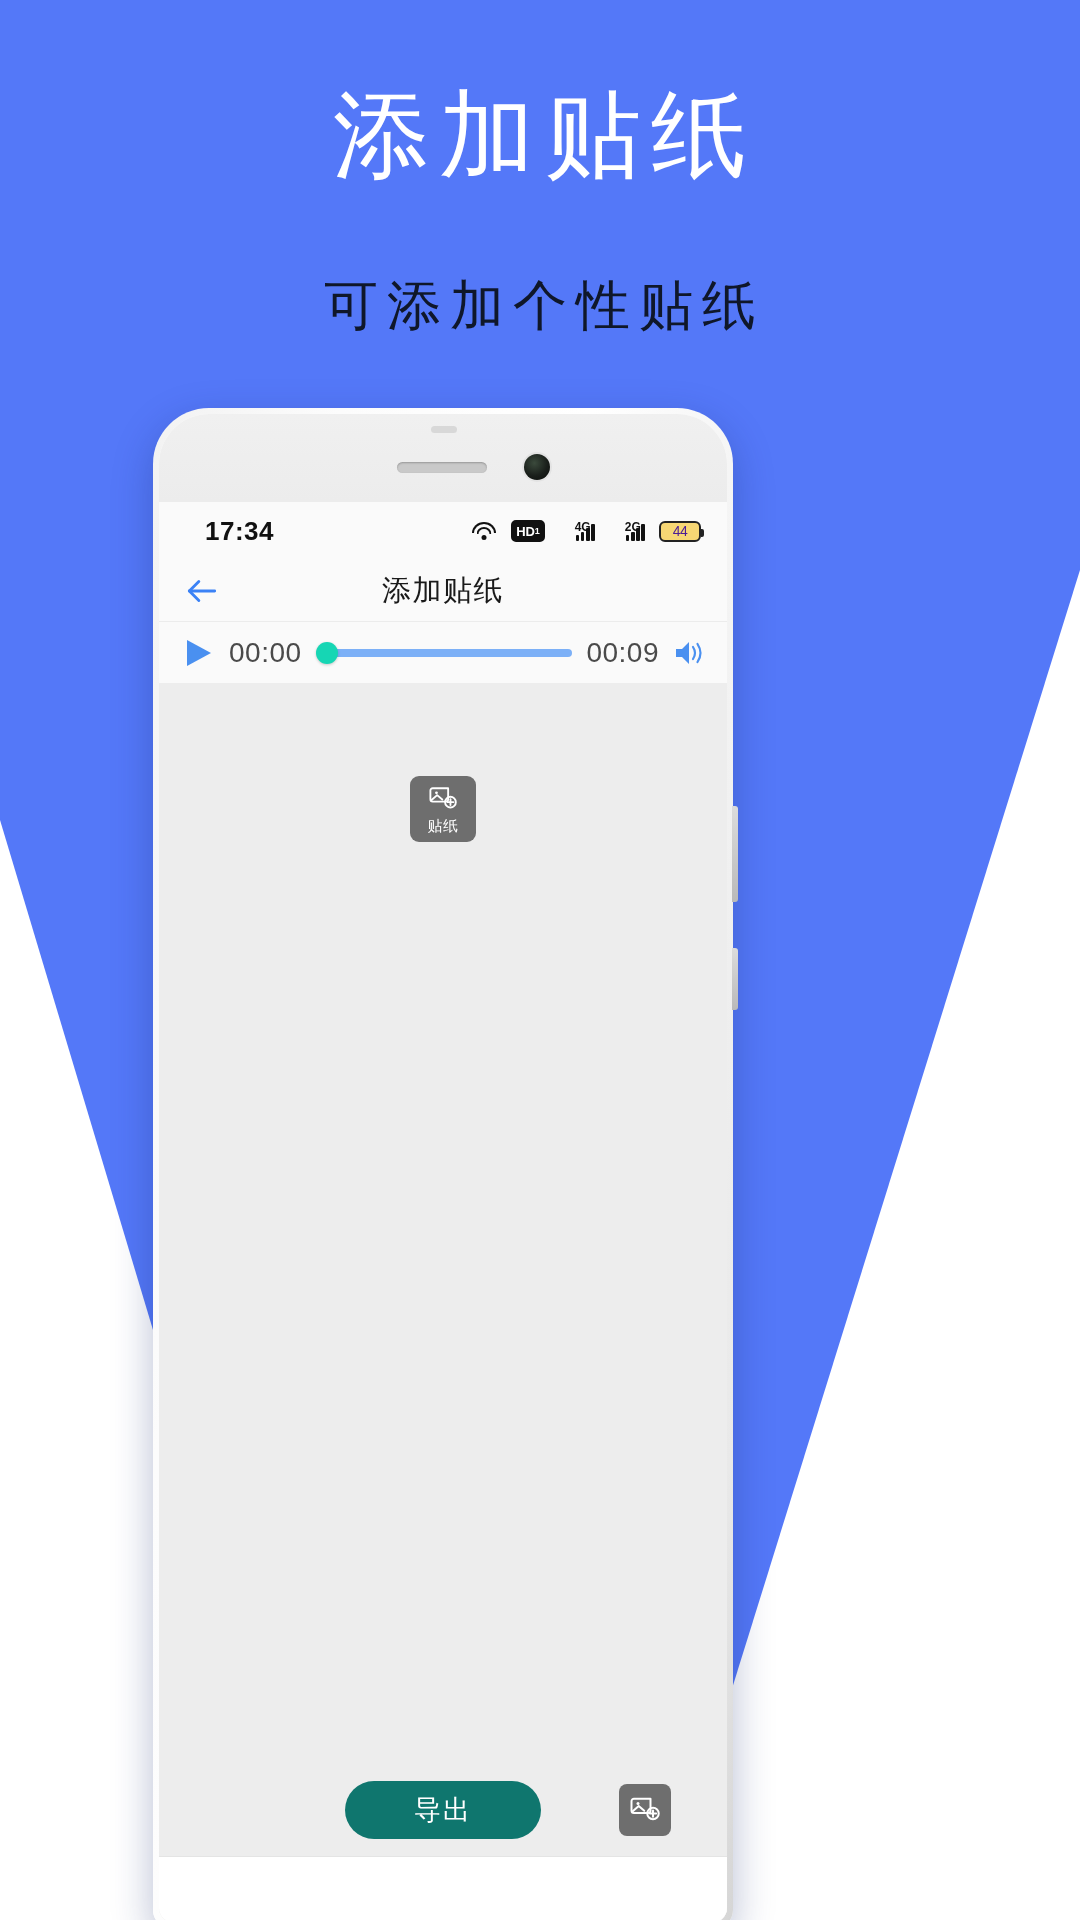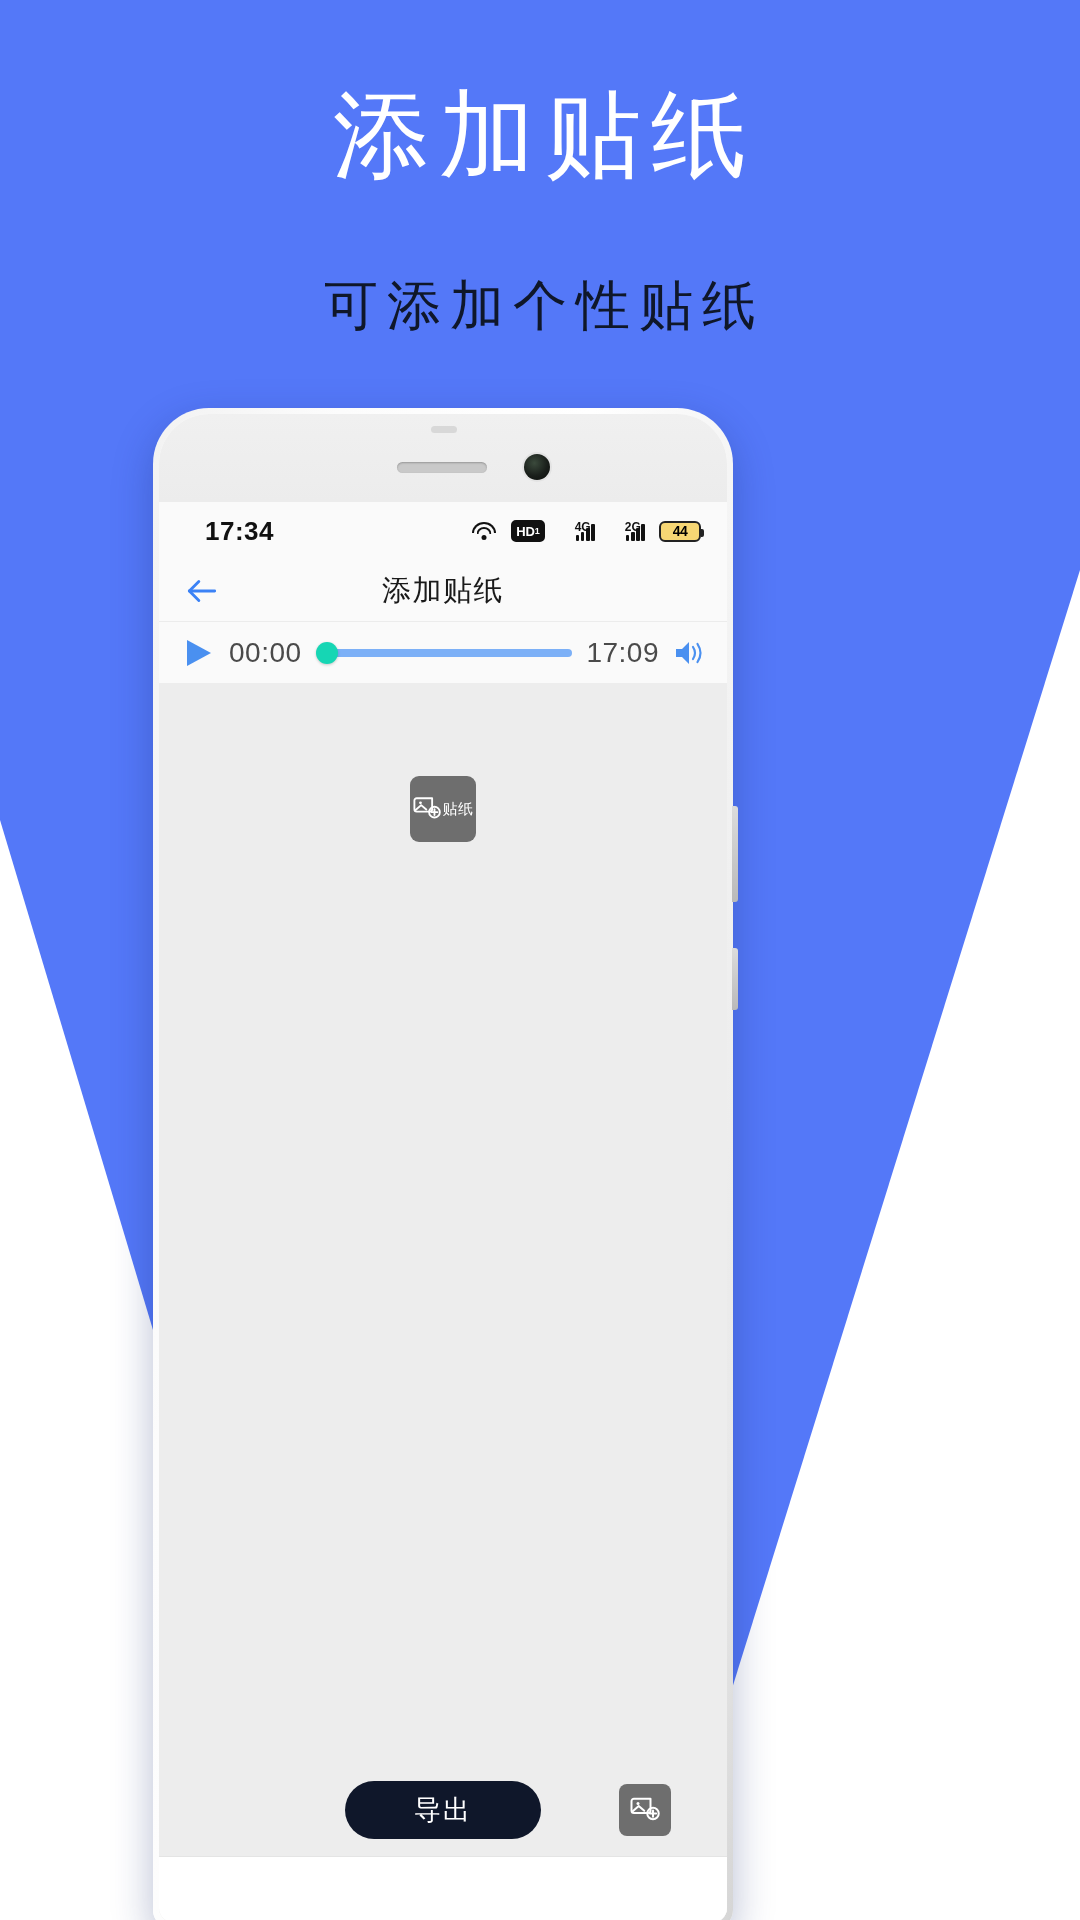--- a/index.html
+++ b/index.html
@@ -150,21 +150,21 @@
 
   .ico-batt {
     width:42px; height:21px; border:2.4px solid #222; border-radius:6px;
     position:relative; display:flex; align-items:center; justify-content:center;
     background:#f7d774;
   }
   .ico-batt::after {
     content:""; position:absolute; right:-5px; top:6px;
     width:3px; height:8px; background:#222; border-radius:0 2px 2px 0;
   }
-  .ico-batt span { font-size:14px; font-weight:700; color:#000000; letter-spacing:-.5px; }
+  .ico-batt span { font-size:14px; font-weight:400; color:#4c1d95; letter-spacing:-.5px; }
 
   
   #appbar {
     height:62px; flex:0 0 62px;
     background:#fafafa;
     display:flex; align-items:center;
     position:relative;
     border-bottom:1px solid #ececec;
   }
   #back-arrow {
@@ -208,35 +208,35 @@
   #vol-btn { width:34px; height:30px; flex:0 0 34px; }
 
   
   #editor {
     flex:1; background:#ededed; position:relative;
   }
   #sticker-tool {
     position:absolute; left:50%; transform:translateX(-50%); top:92px;
     width:66px; height:66px; border-radius:9px;
     background:#6e6e6e;
-    display:flex; align-items:center; justify-content:center;
+    display:flex; flex-direction:column; align-items:center; justify-content:center;
     gap:2px;
     text-align:center;
   }
   #sticker-tool .lbl { font-size:15px; color:#fff; letter-spacing:.5px; }
 
   #bottom-bar {
     position:absolute; left:0; right:0; bottom:66px;
     height:92px;
     display:flex; align-items:center;
   }
   #export-btn {
     position:absolute; left:50%; transform:translateX(-50%);
     width:196px; height:58px; border-radius:29px;
-    background:#0f172a;
+    background:#0f766e;
     display:flex; align-items:center; justify-content:center;
     color:#fff; font-size:27px; letter-spacing:2px;
     border:none; cursor:pointer;
     font-family:"Liberation Sans", sans-serif;
   }
   #sticker-btn-2 {
     position:absolute; right:56px;
     width:52px; height:52px; border-radius:8px;
     background:#6e6e6e;
     display:flex; align-items:center; justify-content:center;
@@ -328,21 +328,21 @@
         <div id="play-btn">
           <svg viewBox="0 0 34 34" width="34" height="34">
             <polygon points="6,4 30,17 6,30" fill="#4a90f0"></polygon>
           </svg>
         </div>
         <div class="time">00:00</div>
         <div id="seek">
           <div id="seek-track"></div>
           <div id="seek-thumb"></div>
         </div>
-        <div class="time">17:09</div>
+        <div class="time">00:09</div>
         <div id="vol-btn">
           <svg viewBox="0 0 34 30" width="34" height="30" fill="none">
             <polygon points="3,11 9,11 16,4 16,26 9,19 3,19" fill="#4a90f0"></polygon>
             <path d="M20 9 Q24 15 20 21" stroke="#4a90f0" stroke-width="2.2" stroke-linecap="round"></path>
             <path d="M24.5 6 Q30.5 15 24.5 24" stroke="#4a90f0" stroke-width="2.2" stroke-linecap="round"></path>
           </svg>
         </div>
       </div>
 
       <div id="editor">

